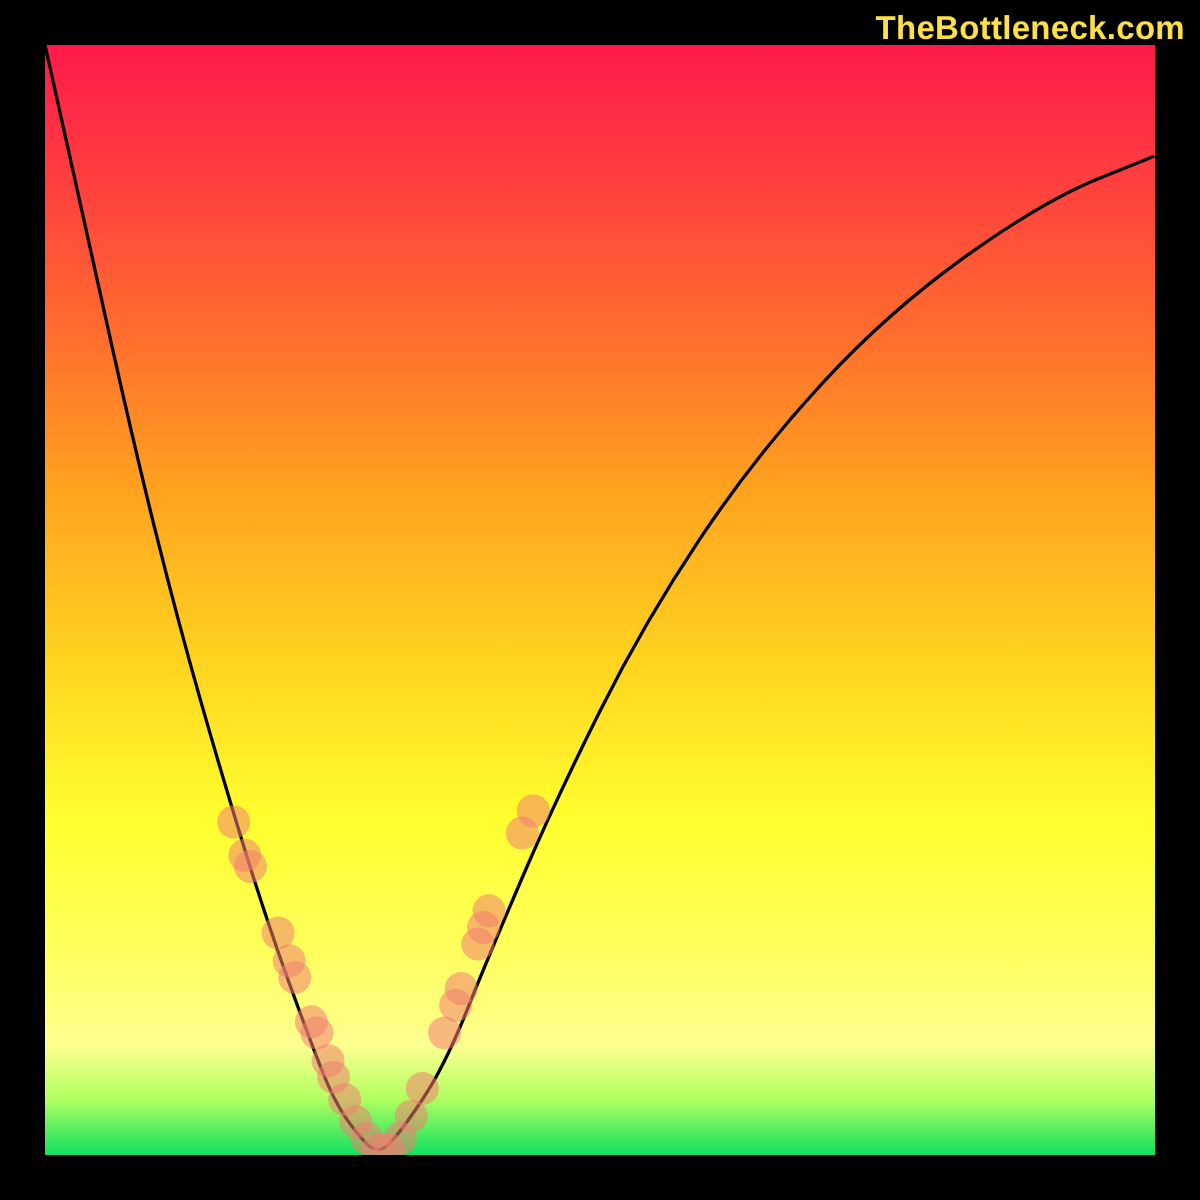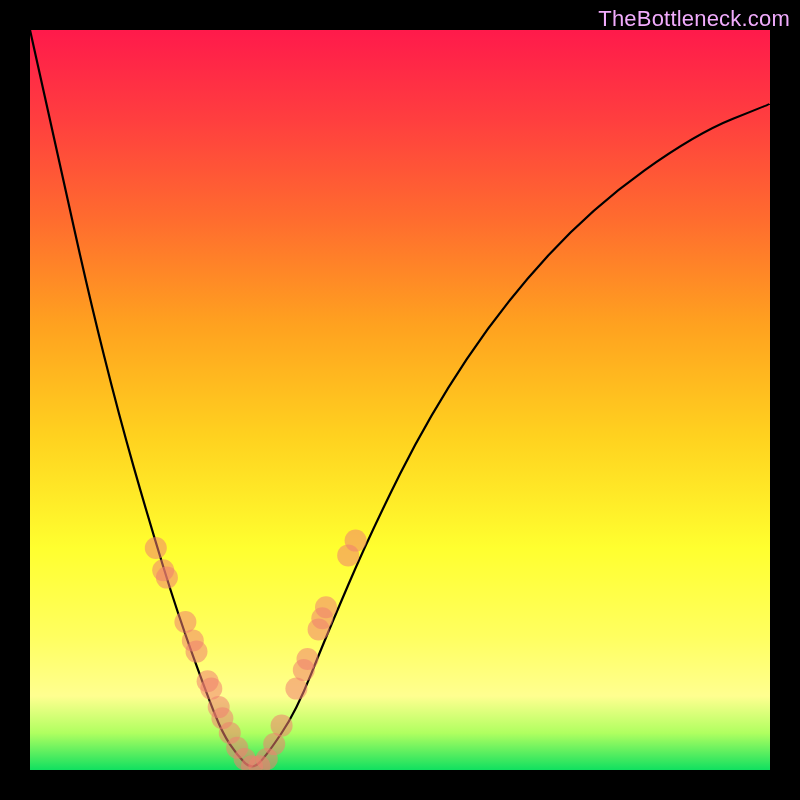--- a/index.html
+++ b/index.html
@@ -26,23 +26,23 @@
       #ffff2f 70%,
       #ffff60 82%,
       #ffff90 90%,
       #b0ff60 95%,
       #10e060 100%);
   }
   .watermark {
     position: absolute;
     top: 6px;
     right: 10px;
-    color: #f0abfc;
+    color: #fde047;
     font-size: 22px;
-    font-weight: 400;
+    font-weight: 700;
     letter-spacing: 0.2px;
     user-select: none;
   }
   svg.curve {
     position: absolute;
     left: 0;
     top: 0;
     width: 740px;
     height: 740px;
   }

